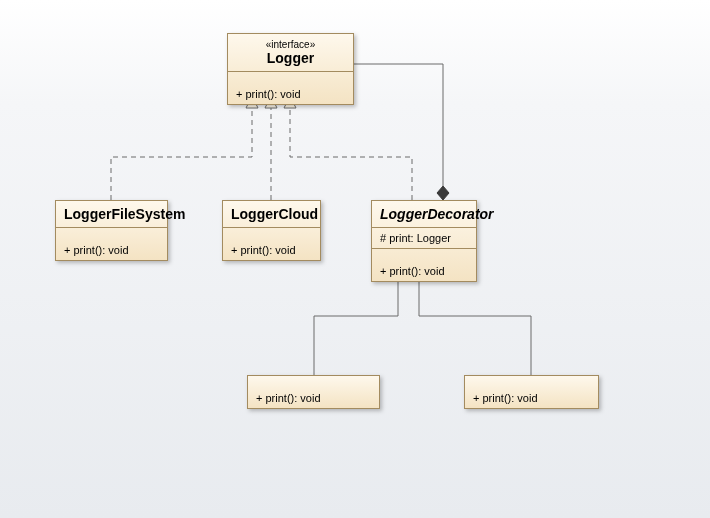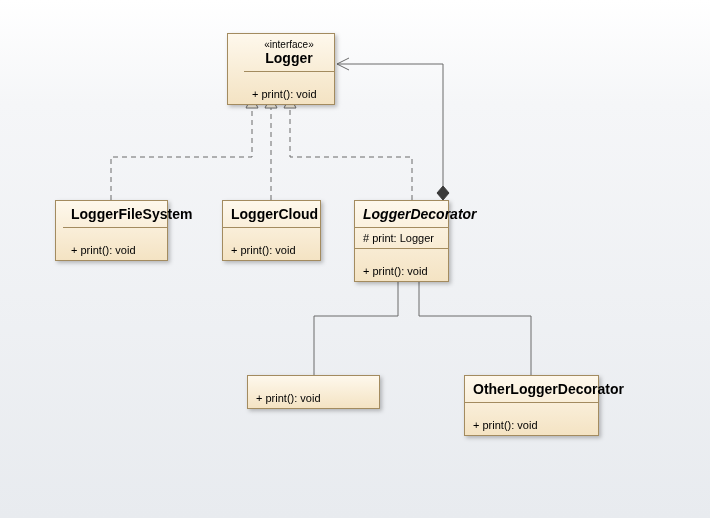--- a/index.html
+++ b/index.html
@@ -61,66 +61,63 @@
 
   <polygon points="443,186 437,193 443,200 449,193" fill="#3a3a3a" stroke="#3a3a3a"></polygon>
 
   <polyline points="314,375 314,316 398,316 398,280" fill="none" stroke="#6a6a6a" stroke-width="1"></polyline>
   <polygon points="398,268 392,280 404,280" fill="#fdf6e7" stroke="#6a6a6a" stroke-width="1"></polygon>
 
   <polyline points="531,375 531,316 419,316 419,280" fill="none" stroke="#6a6a6a" stroke-width="1"></polyline>
   <polygon points="419,268 413,280 425,280" fill="#fdf6e7" stroke="#6a6a6a" stroke-width="1"></polygon>
 </svg>
 
-<div class="class-box" style="left:227px; top:33px; width:108px;padding-left:16px;">
+<div class="class-box" style="left:227px; top:33px; width:127px;">
   <div class="class-header">
     <span class="stereotype">«interface»</span>
     <span class="class-name">Logger</span>
   </div>
   <div class="section">
     <div class="member">+   print(): void</div>
   </div>
 </div>
 
-<div class="class-box" style="left:55px; top:200px; width:113px;padding-left:7px;">
+<div class="class-box" style="left:55px; top:200px; width:113px;">
   <div class="class-header">
     <span class="class-name">LoggerFileSystem</span>
   </div>
   <div class="section">
     <div class="member">+   print(): void</div>
   </div>
 </div>
 
 <div class="class-box" style="left:222px; top:200px; width:99px;">
   <div class="class-header">
     <span class="class-name">LoggerCloud</span>
   </div>
   <div class="section">
     <div class="member">+   print(): void</div>
   </div>
 </div>
 
-<div class="class-box" style="left:354px; top:200px; width:95px;">
+<div class="class-box" style="left:371px; top:200px; width:106px;">
   <div class="class-header">
     <span class="class-name italic">LoggerDecorator</span>
   </div>
   <div class="section">
     <div class="member">#   print: Logger</div>
   </div>
   <div class="section">
     <div class="member">+   print(): void</div>
   </div>
 </div>
 
 <div class="class-box" style="left:247px; top:375px; width:133px;">
   <div class="section">
     <div class="member">+   print(): void</div>
   </div>
 </div>
 
 <div class="class-box" style="left:464px; top:375px; width:135px;">
-  <div class="class-header">
-    <span class="class-name">OtherLoggerDecorator</span>
-  </div>
   <div class="section">
     <div class="member">+   print(): void</div>
   </div>
 </div>
 
 </body></html>

